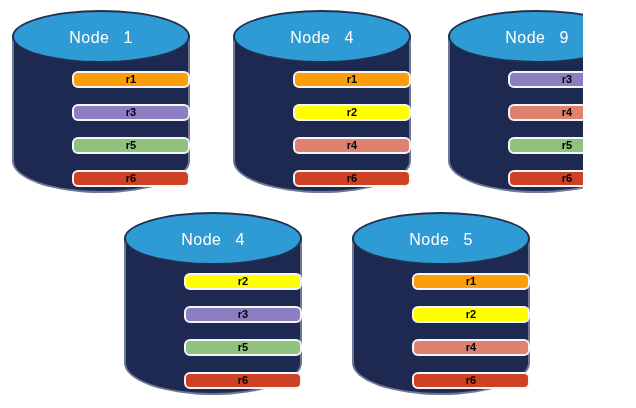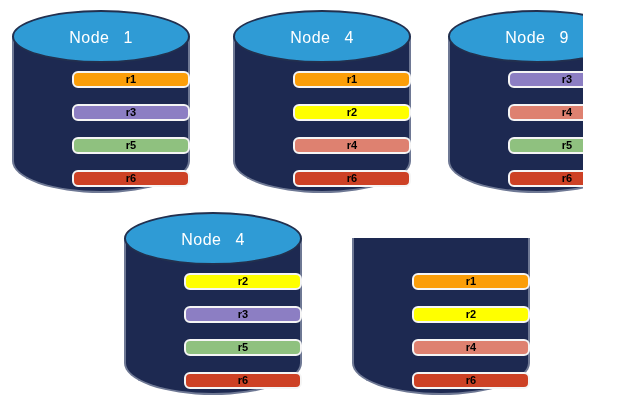--- a/index.html
+++ b/index.html
@@ -140,20 +140,23 @@
     <div class="bars">
       <div class="bar" style="background: rgb(255, 255, 0);">r2</div>
       <div class="bar" style="background: rgb(140, 126, 195);">r3</div>
       <div class="bar" style="background: rgb(143, 193, 127);">r5</div>
       <div class="bar" style="background: rgb(205, 65, 37);">r6</div>
     </div>
   </div>
 
   <div class="cyl n5">
     <div class="cyl-body"></div>
+    <div class="cyl-top">
+      <span class="cyl-title">Node 5</span>
+    </div>
     <div class="bars">
       <div class="bar" style="background: rgb(251, 158, 9);">r1</div>
       <div class="bar" style="background: rgb(255, 255, 0);">r2</div>
       <div class="bar" style="background: rgb(222, 129, 112);">r4</div>
       <div class="bar" style="background: rgb(205, 65, 37);">r6</div>
     </div>
   </div>
 
 </div>
 

